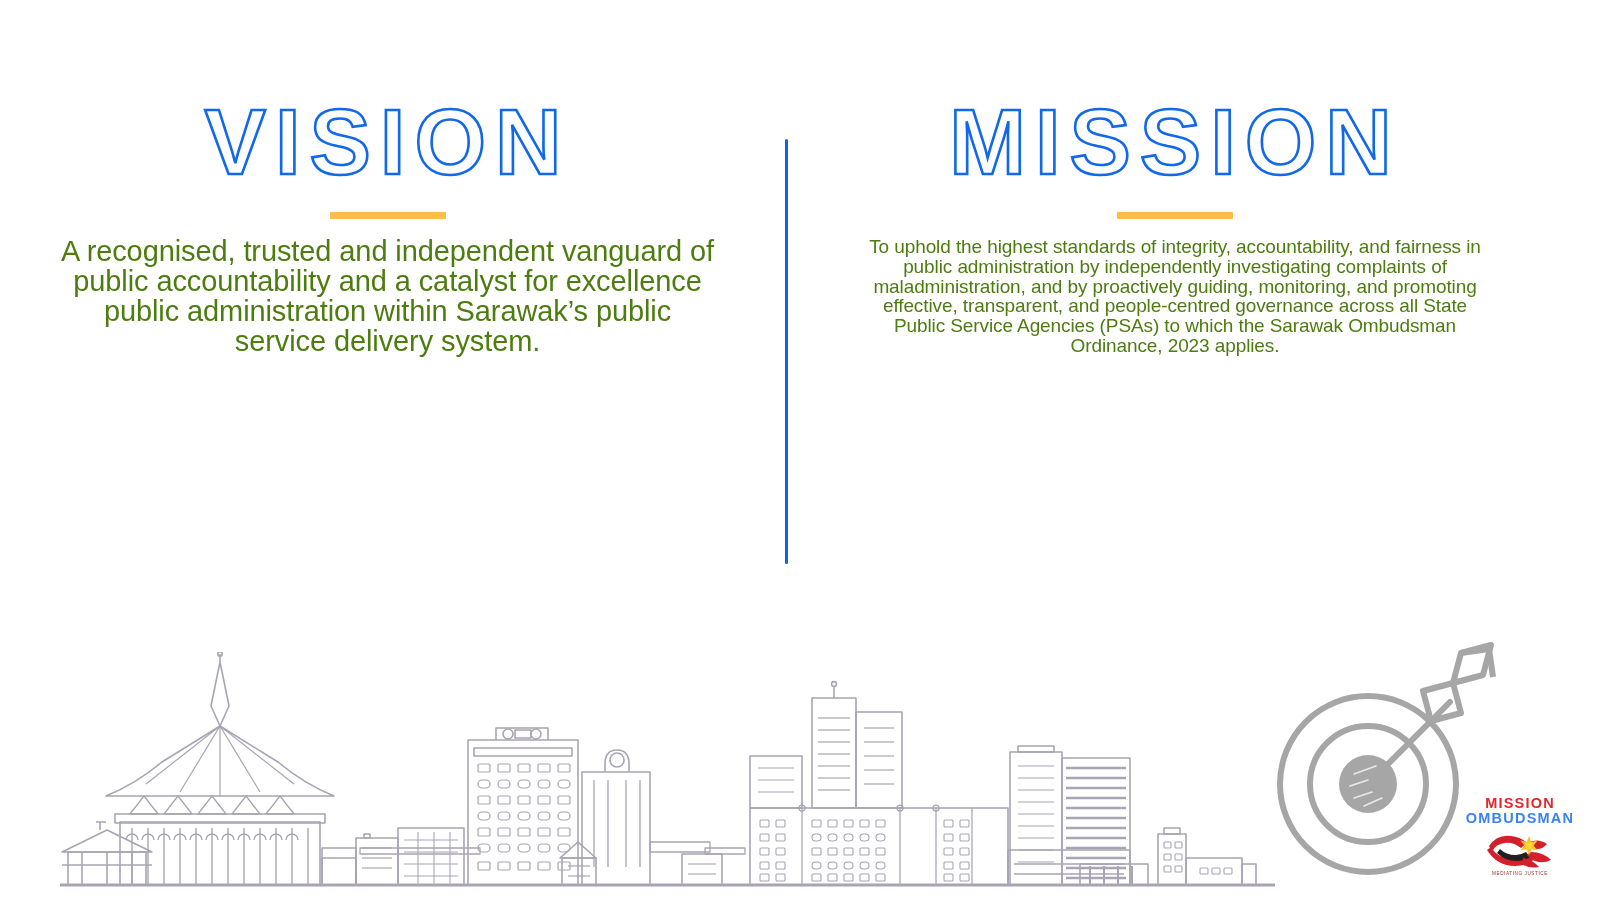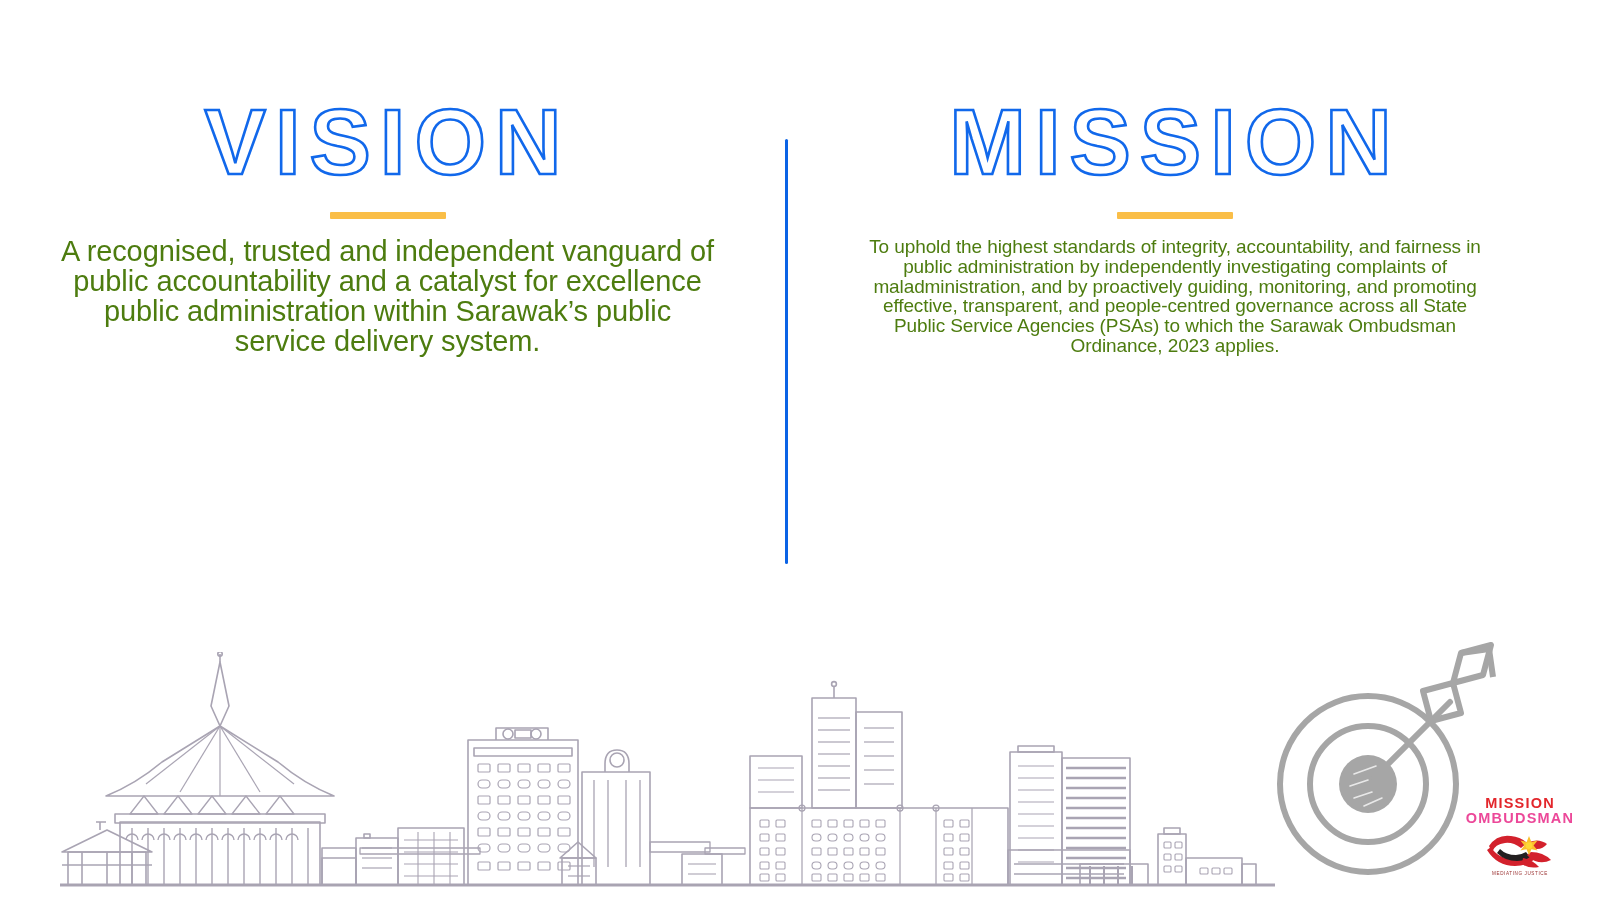--- a/index.html
+++ b/index.html
@@ -117,21 +117,21 @@
     font-size: 14.5px;
     font-weight: bold;
     color: #E3262B;
     letter-spacing: 1.2px;
     line-height: 1;
     font-family: "Liberation Sans", sans-serif;
   }
   .logo-ombudsman {
     font-size: 14.5px;
     font-weight: bold;
-    color: #ec4899;
+    color: #3b82f6;
     letter-spacing: 1.2px;
     line-height: 1.05;
     font-family: "Liberation Sans", sans-serif;
   }
   .logo-mark { margin-top: 2px; }
   .logo-mark svg { display: block; margin: 0 auto; }
   .logo-tagline {
     font-size: 4.6px;
     color: #9a3030;
     letter-spacing: 0.6px;

